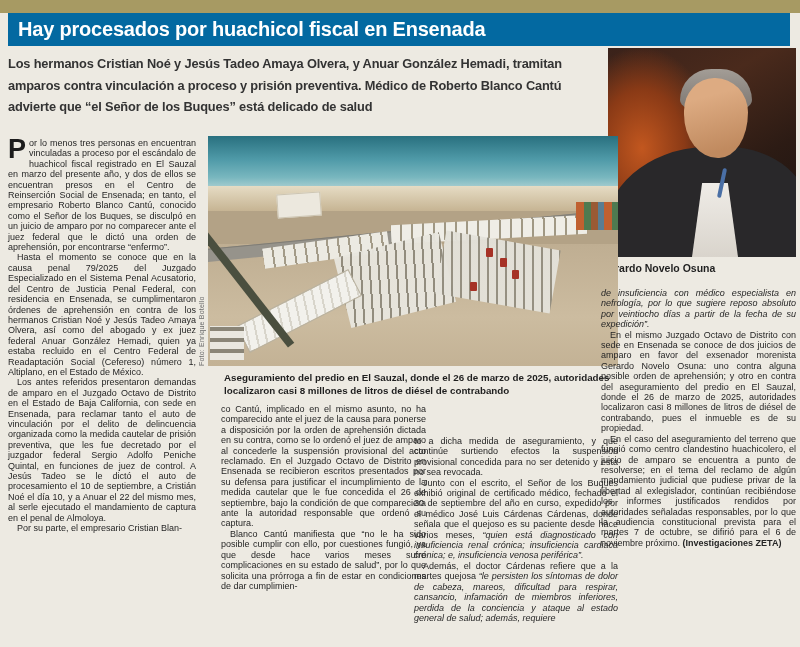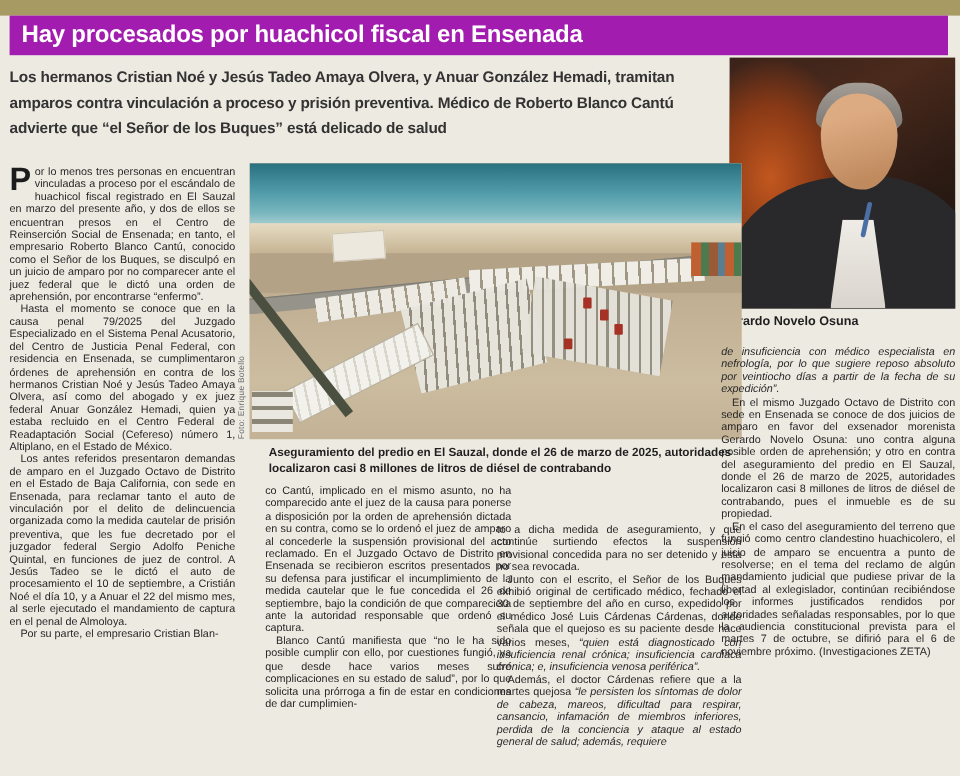--- a/index.html
+++ b/index.html
@@ -4,41 +4,41 @@
 <style>
   * { box-sizing: border-box; }
   html,body { margin:0; padding:0; }
   body {
     width:800px; height:647px; position:relative; overflow:hidden;
     background:#edeae2;
     font-family:"Liberation Sans", sans-serif;
   }
   
   .kicker-bar { position:absolute; left:0; top:0; width:800px; height:13px; background:#a79a63; }
-  .headline-band { position:absolute; left:8px; right:10px; top:13px; height:33px; background:#a21caf; }
+  .headline-band { position:absolute; left:8px; right:10px; top:13px; height:33px; background:#0369a1; }
   .headline-band h1 {
     margin:0; padding:0 0 0 10px; color:#ffffff; font-size:20px; line-height:33px;
     font-weight:bold; letter-spacing:-0.2px; white-space:nowrap;
   }
   .subhead {
     position:absolute; left:8px; top:53px; width:596px;
     font-weight:bold; font-size:12.8px; line-height:21.5px; color:#333333; letter-spacing:-0.15px;
     text-align:left;
   }
   
   .col { position:absolute; text-align:justify; font-size:9px; line-height:10.4px; color:#262626; }
   .col p { margin:0; text-indent:9px; }
   .col p.flush { text-indent:0; }
   #col1 { left:8px;  top:138px; width:188px; }
   #col2 { left:201px; top:404px; width:205px;margin-left:20px; }
   #col3 { left:414px; top:404px; width:204px;margin-top:32px; }
   #col4 { left:601px; top:288px; width:195px; }
   .dropcap { float:left; font-weight:bold; font-size:27px; line-height:20px; padding:1px 3px 0 0; color:#1c1c1c; }
   .it { font-style:italic; }
-  .bd { font-weight:normal; }
+  .bd { font-weight:bold; }
   
   .photo-caption { position:absolute; font-weight:bold; color:#1f1f1f; }
   #aerial-caption  { left:224px; top:372px; width:424px; font-size:9.8px; line-height:12.5px; }
   #portrait-caption{ left:601px; top:262px; width:192px; font-size:10.5px; line-height:12px; }
   .credit {
     position:absolute; writing-mode:vertical-rl; transform:rotate(180deg);
     font-size:7px; line-height:9px; color:#6b6b6b; letter-spacing:.2px; white-space:nowrap;
   }
   #aerial-credit   { left:197px; top:256px; height:110px; }
   #portrait-credit { left:597px; top:160px; height:97px; }

